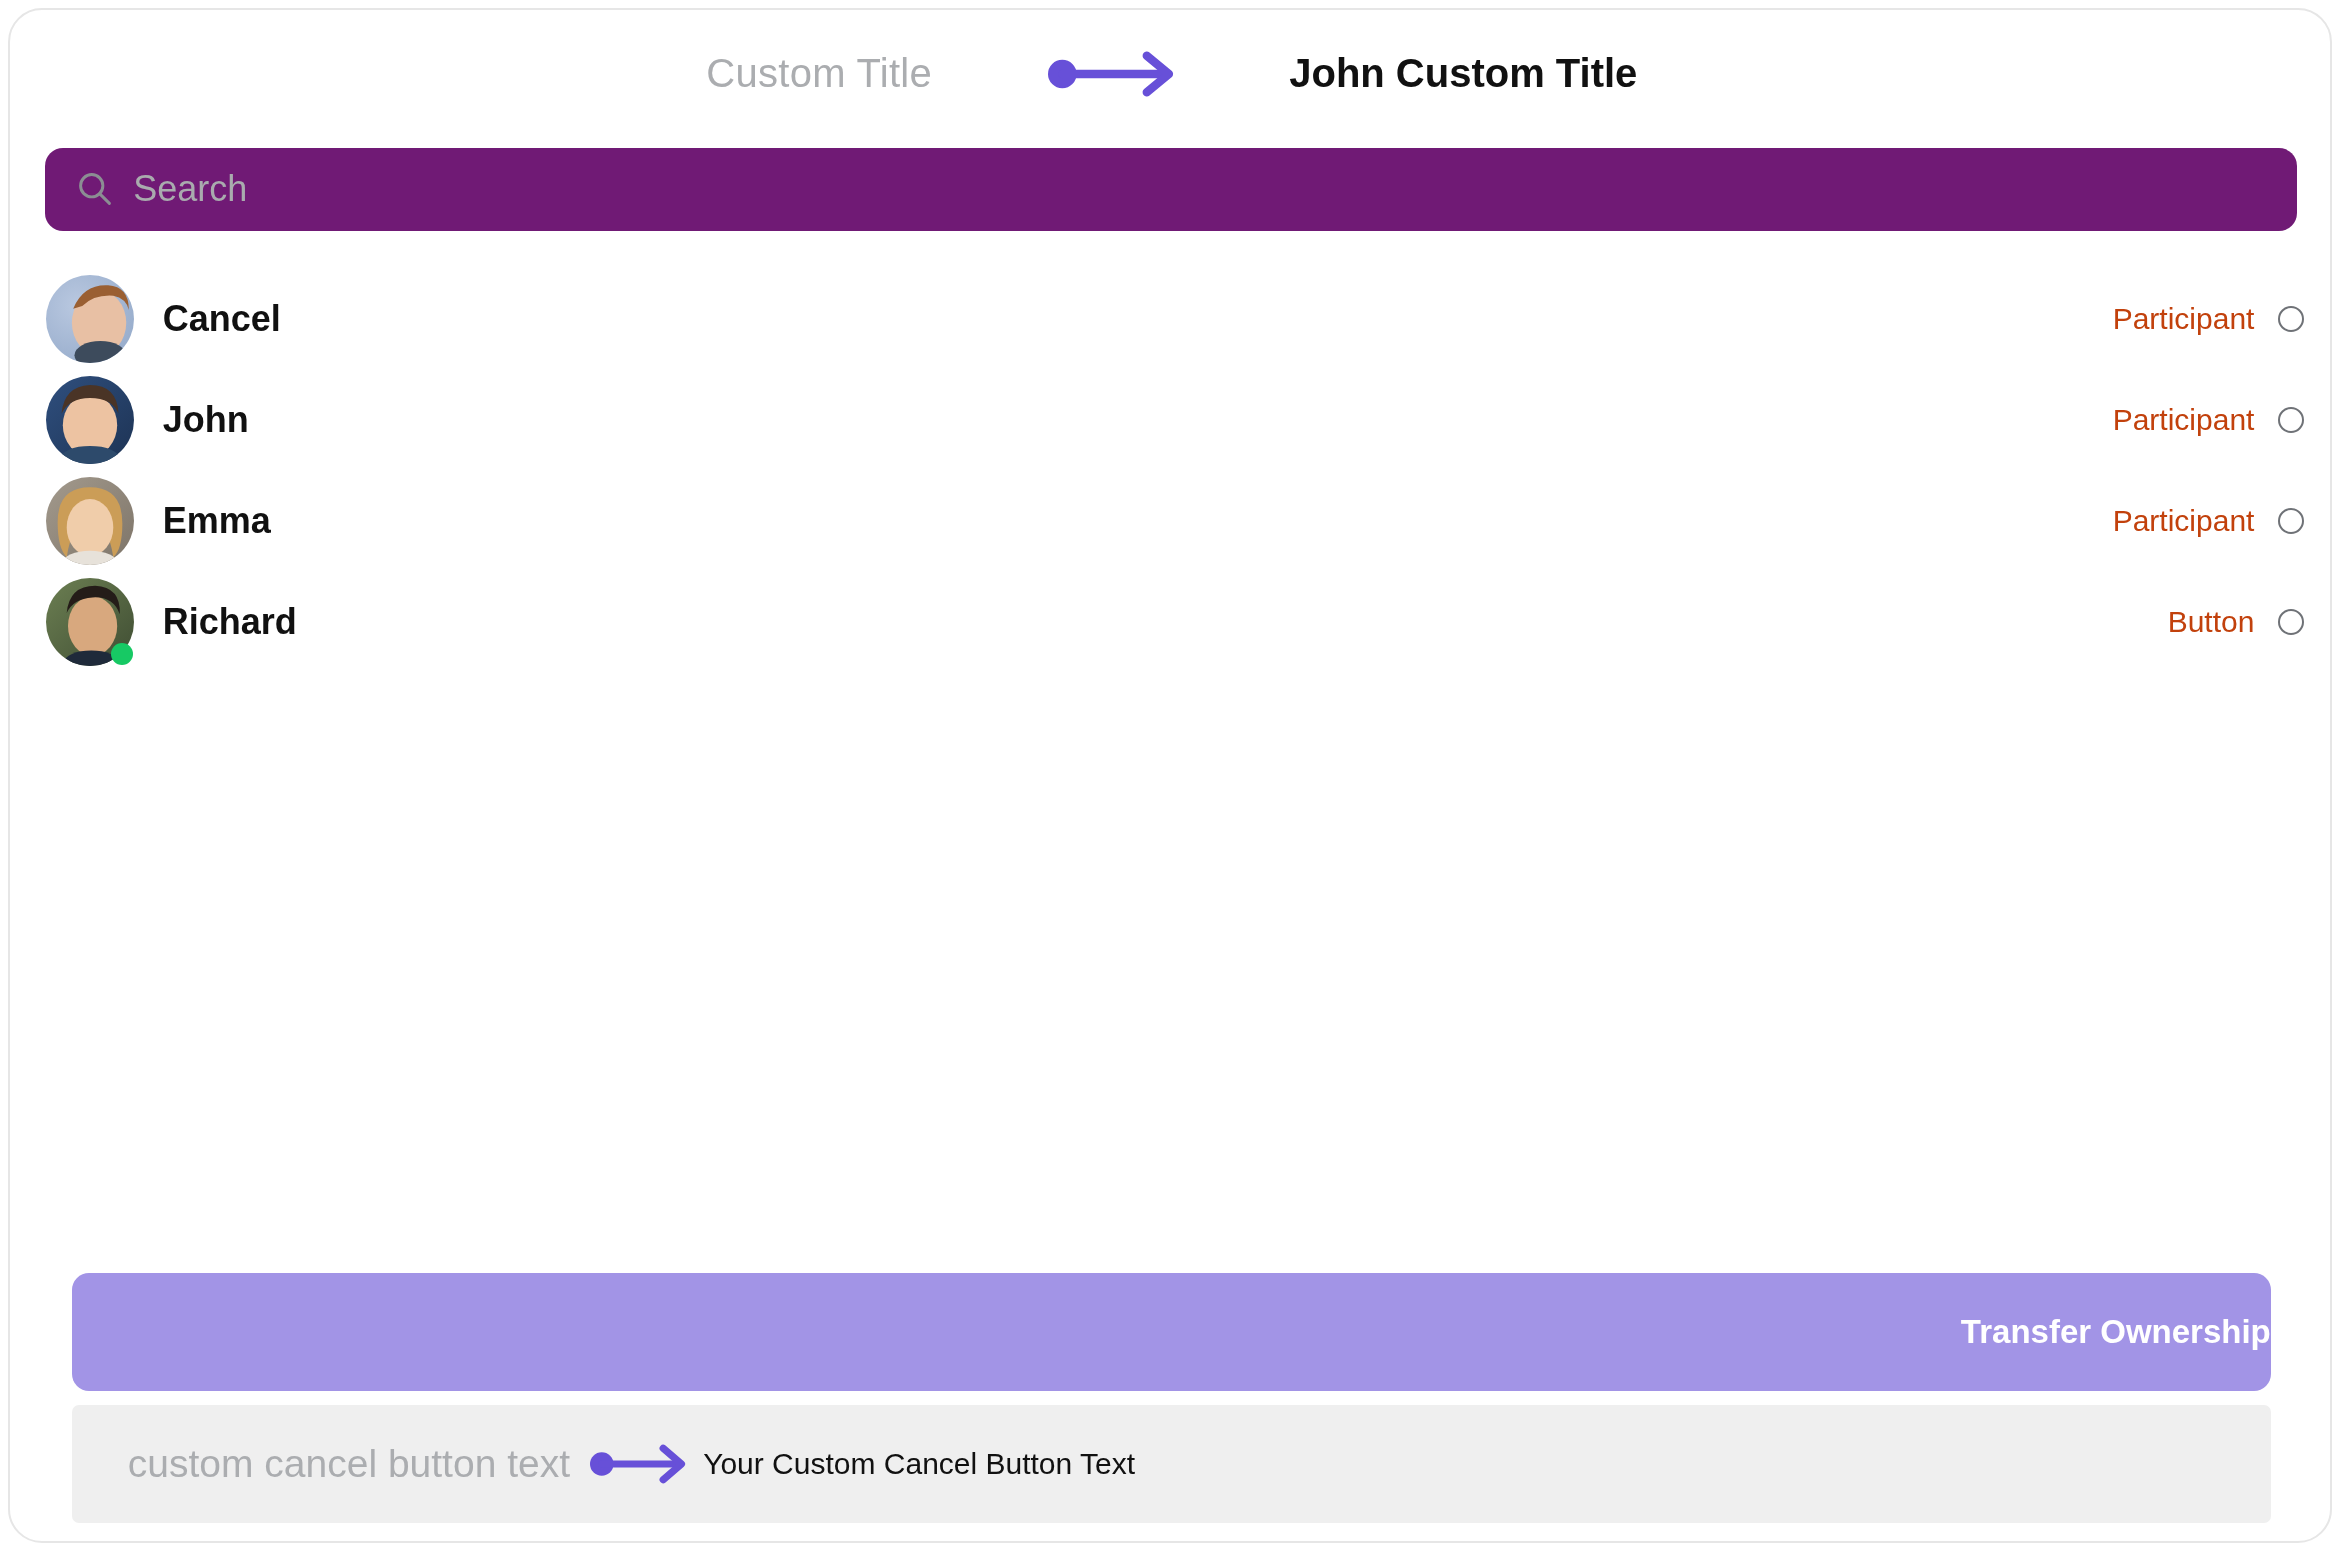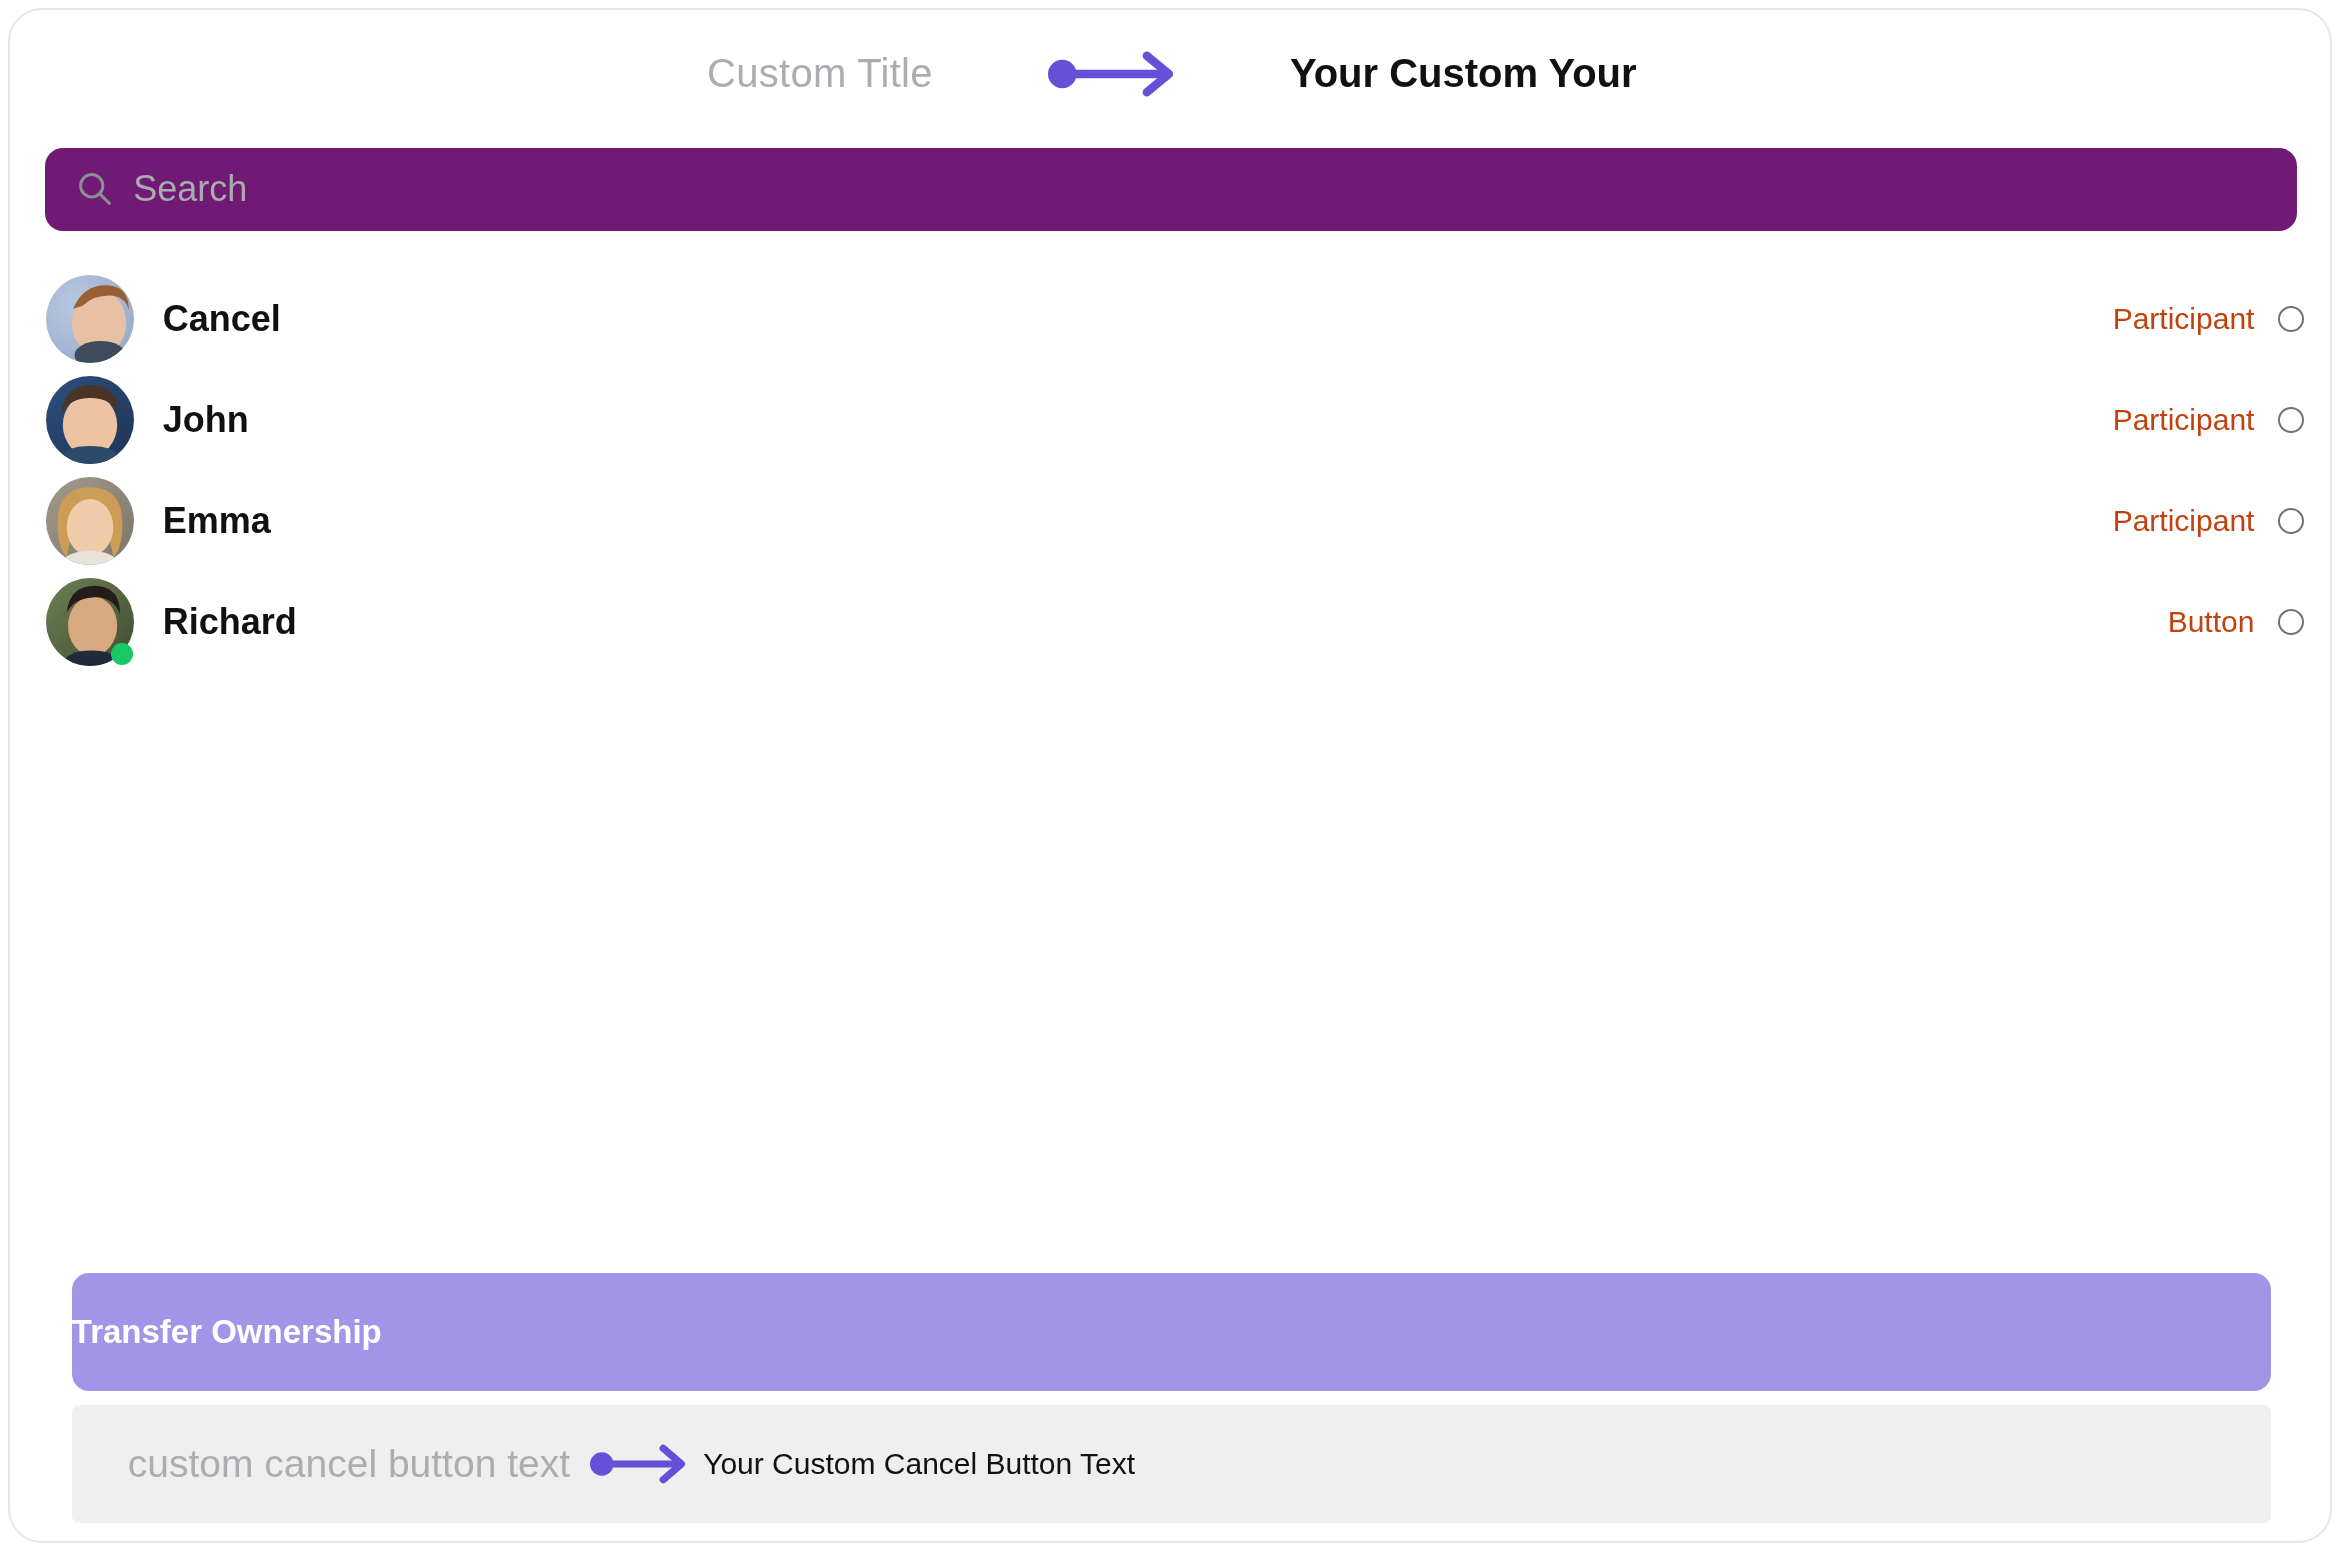--- a/index.html
+++ b/index.html
@@ -157,21 +157,21 @@
   .primary-btn {
     position: absolute;
     left: 62px;
     top: 1263px;
     width: 2199px;
     height: 118px;
     background: #a294e6;
     border-radius: 17px;
     display: flex;
     align-items: center;
-    justify-content: flex-start;
+    justify-content: flex-end;
     border: none;
     cursor: pointer;
   }
   .primary-btn-label {
     font-size: 33px;
     font-weight: 700;
     color: #ffffff;
   }
 
   .cancel-btn {
@@ -216,21 +216,21 @@
       <span class="title-placeholder">Custom Title</span>
       <span class="gap-md"></span>
       <span class="anno-arrow">
         <svg width="130" height="52" viewBox="0 0 200 80" aria-hidden="true">
           <circle cx="22" cy="40" r="22" fill="#6750d8"></circle>
           <line x1="22" y1="40" x2="178" y2="40" stroke="#6750d8" stroke-width="13" stroke-linecap="round"></line>
           <polyline points="152,12 186,40 152,68" fill="none" stroke="#6750d8" stroke-width="13" stroke-linecap="round" stroke-linejoin="round"></polyline>
         </svg>
       </span>
       <span class="gap-sm"></span>
-      <span class="title-real">Your Custom Your</span>
+      <span class="title-real">John Custom Title</span>
     </div>
 
     <div class="search-bar">
       <span class="search-icon">
         <svg width="38" height="38" viewBox="0 0 58 58" aria-hidden="true">
           <circle cx="24" cy="24" r="17" fill="none" stroke="#8b8e93" stroke-width="4.5"></circle>
           <line x1="36" y1="36" x2="51" y2="51" stroke="#8b8e93" stroke-width="4.5" stroke-linecap="round"></line>
         </svg>
       </span>
       <span class="search-placeholder">Search</span>

